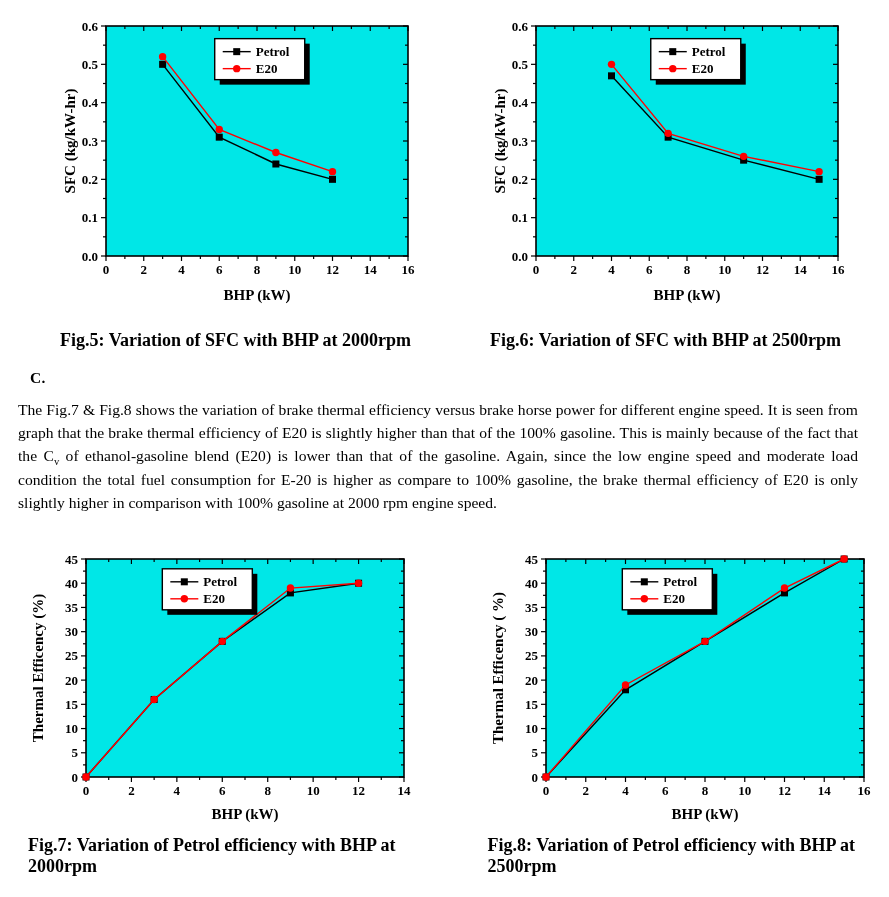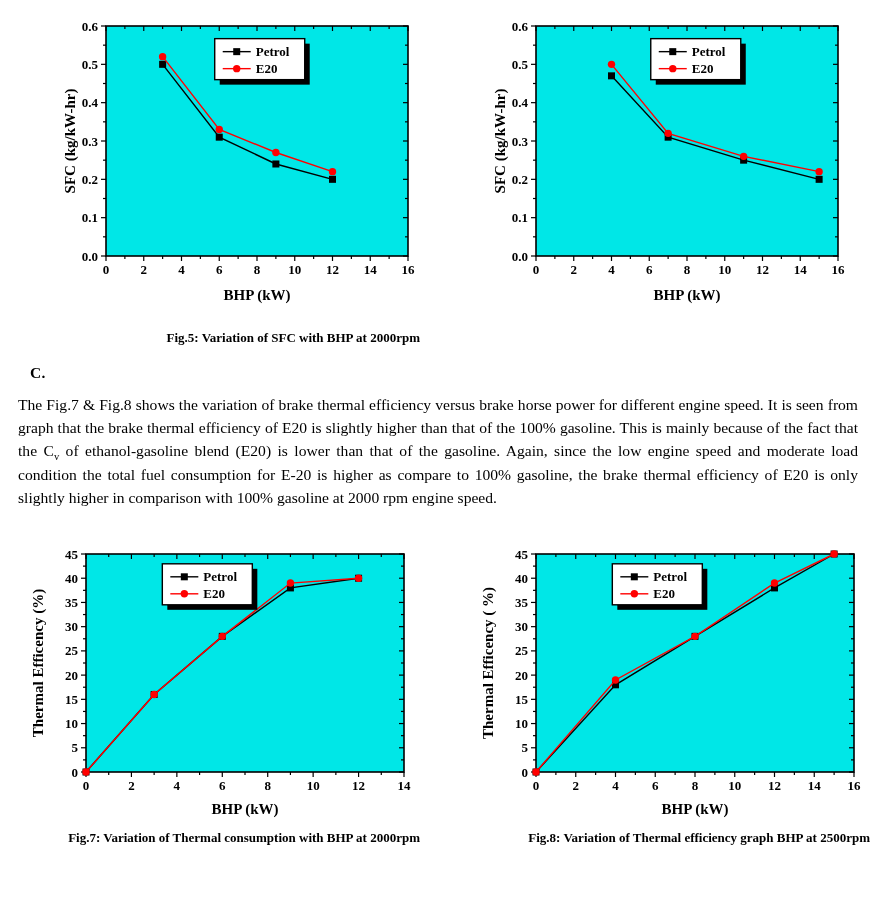--- a/index.html
+++ b/index.html
@@ -5,21 +5,21 @@
   html,body{margin:0;padding:0;}
   body{
     width:889px;height:897px;overflow:hidden;background:#ffffff;
     font-family:"Liberation Serif","DejaVu Serif",serif;color:#000;
   }
   .chart-row{display:flex;align-items:flex-start;}
   .row-top{padding-left:60px;gap:70px;margin-top:10px;}
   .row-bottom{padding-left:28px;gap:58px;margin-top:32px;}
   .chart-block{display:flex;flex-direction:column;}
   .chart-caption{
-    text-align:right;font-weight:bold;font-size:13px;margin-top:20px;
+    text-align:left;font-weight:bold;font-size:18px;margin-top:20px;
   }
   .row-bottom .chart-caption{margin-top:6px;}
   .section-heading{
     margin:18px 18px 0 30px;font-weight:bold;font-size:15.5px;
     display:flex;gap:20px;letter-spacing:0.2px;
   }
   .body-paragraph{
     margin:12px 31px 0 18px;font-size:15.6px;line-height:1.46;
     text-align:justify;
   }
@@ -225,20 +225,21 @@
         <circle cx="329.125" cy="161.66666666666666" r="3.7" fill="#ff0000"></circle>
         <rect x="165.76" y="33.65" width="90" height="41" fill="#000000"></rect>
         <rect x="160.76" y="28.65" width="90" height="41" fill="#ffffff" stroke="#000" stroke-width="1.4"></rect>
         <line x1="168.76" y1="41.65" x2="196.76" y2="41.65" stroke="#000000" stroke-width="1.4"></line>
         <rect x="179.26" y="38.15" width="7" height="7" fill="#000000"></rect>
         <text x="201.76" y="46.15" font-size="13" font-weight="bold" fill="#000" text-anchor="start">Petrol</text>
         <line x1="168.76" y1="58.65" x2="196.76" y2="58.65" stroke="#ff0000" stroke-width="1.4"></line>
         <circle cx="182.76" cy="58.65" r="3.7" fill="#ff0000"></circle>
         <text x="201.76" y="63.15" font-size="13" font-weight="bold" fill="#000" text-anchor="start">E20</text>
       </svg>
+    <div class="chart-caption">Fig.6: Variation of SFC with BHP at 2500rpm</div>
   </div>
 </div>
 
 <div class="section-heading">
   <span>C.</span>
 </div>
 
 <p class="body-paragraph"><span>The Fig.7 &amp; Fig.8 shows the variation of brake thermal efficiency versus brake horse power for different engine speed. It is seen from graph that the brake thermal efficiency of E20 is slightly higher than that of the 100% gasoline. This is mainly because of the fact that the C</span><sub>v</sub><span> of ethanol-gasoline blend (E20) is lower than that of the gasoline. Again, since the low engine speed and moderate load condition the total fuel consumption for E-20 is higher as compare to 100% gasoline, the brake thermal efficiency of E20 is only slightly higher in comparison with 100% gasoline at 2000 rpm engine speed.</span></p>
 
 <div class="chart-row row-bottom">
@@ -347,21 +348,21 @@
         <circle cx="330.57142857142856" cy="36.22222222222223" r="3.7" fill="#ff0000"></circle>
         <rect x="139.32" y="26.810000000000002" width="90" height="41" fill="#000000"></rect>
         <rect x="134.32" y="21.810000000000002" width="90" height="41" fill="#ffffff" stroke="#000" stroke-width="1.4"></rect>
         <line x1="142.32" y1="34.81" x2="170.32" y2="34.81" stroke="#000000" stroke-width="1.4"></line>
         <rect x="152.82" y="31.310000000000002" width="7" height="7" fill="#000000"></rect>
         <text x="175.32" y="39.31" font-size="13" font-weight="bold" fill="#000" text-anchor="start">Petrol</text>
         <line x1="142.32" y1="51.81" x2="170.32" y2="51.81" stroke="#ff0000" stroke-width="1.4"></line>
         <circle cx="156.32" cy="51.81" r="3.7" fill="#ff0000"></circle>
         <text x="175.32" y="56.31" font-size="13" font-weight="bold" fill="#000" text-anchor="start">E20</text>
       </svg>
-    <div class="chart-caption">Fig.7: Variation of Thermal consumption with BHP at 2000rpm</div>
+    <div class="chart-caption">Fig.7: Variation of Petrol efficiency with BHP at 2000rpm</div>
   </div>
   <div class="chart-block">
     <svg id="chart3" width="392" height="282" viewBox="0 0 392 282">
         <rect x="58" y="12" width="318" height="218" fill="#00e7e7" stroke="#000000" stroke-width="1.6"></rect>
         <line x1="58" y1="230" x2="58" y2="235" stroke="#000" stroke-width="1.2"></line>
         <line x1="58" y1="12" x2="58" y2="17" stroke="#000" stroke-width="1.2"></line>
         <text x="58" y="248" font-size="13" font-weight="bold" fill="#000" text-anchor="middle">0</text>
         <line x1="77.875" y1="230" x2="77.875" y2="233" stroke="#000" stroke-width="1.2"></line>
         <line x1="77.875" y1="12" x2="77.875" y2="15" stroke="#000" stroke-width="1.2"></line>
         <line x1="97.75" y1="230" x2="97.75" y2="235" stroke="#000" stroke-width="1.2"></line>
@@ -466,15 +467,15 @@
         <circle cx="356.125" cy="12" r="3.7" fill="#ff0000"></circle>
         <rect x="139.32" y="26.810000000000002" width="90" height="41" fill="#000000"></rect>
         <rect x="134.32" y="21.810000000000002" width="90" height="41" fill="#ffffff" stroke="#000" stroke-width="1.4"></rect>
         <line x1="142.32" y1="34.81" x2="170.32" y2="34.81" stroke="#000000" stroke-width="1.4"></line>
         <rect x="152.82" y="31.310000000000002" width="7" height="7" fill="#000000"></rect>
         <text x="175.32" y="39.31" font-size="13" font-weight="bold" fill="#000" text-anchor="start">Petrol</text>
         <line x1="142.32" y1="51.81" x2="170.32" y2="51.81" stroke="#ff0000" stroke-width="1.4"></line>
         <circle cx="156.32" cy="51.81" r="3.7" fill="#ff0000"></circle>
         <text x="175.32" y="56.31" font-size="13" font-weight="bold" fill="#000" text-anchor="start">E20</text>
       </svg>
-    <div class="chart-caption">Fig.8: Variation of Thermal efficiency graph BHP at 2500rpm</div>
+    <div class="chart-caption">Fig.8: Variation of Petrol efficiency with BHP at 2500rpm</div>
   </div>
 </div>
 
 </body></html>

